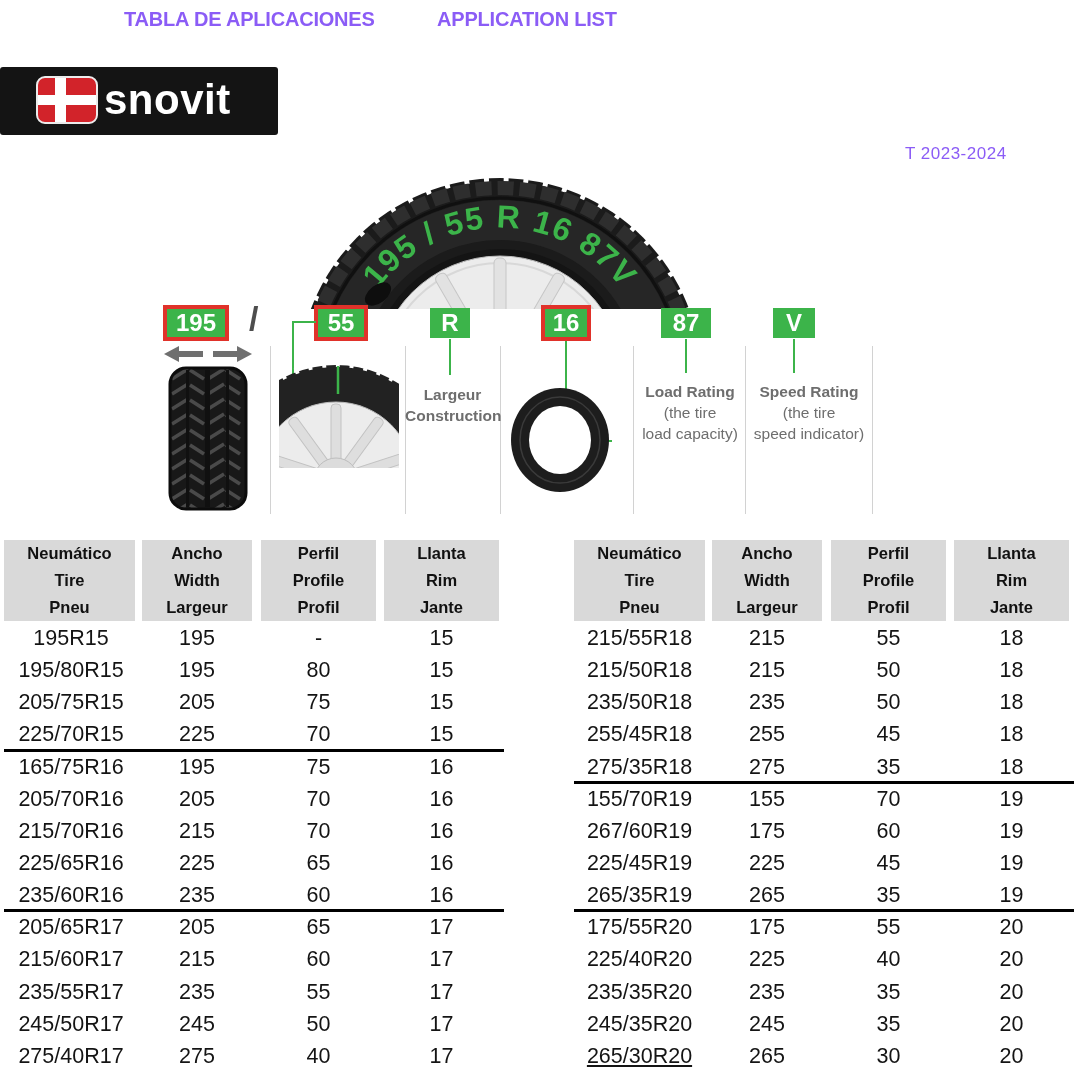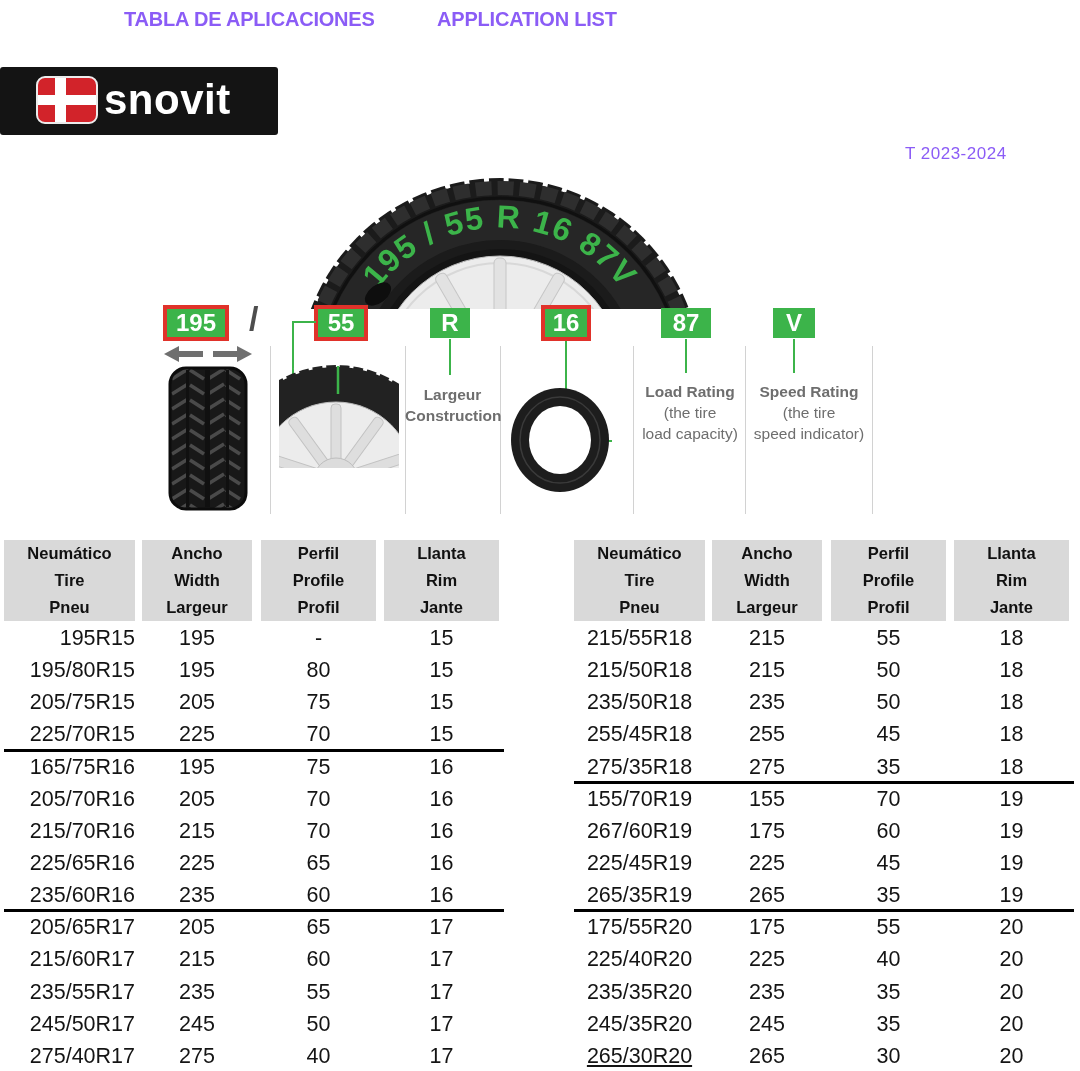--- a/index.html
+++ b/index.html
@@ -29,21 +29,21 @@
   .divider{position:absolute;top:346px;height:168px;width:1px;background:#d2d2d2;}
   .seclabel{position:absolute;text-align:center;color:#6e6e6e;font-size:15.5px;line-height:21px;}
   .seclabel .b{font-weight:bold;}
   
   .table{position:absolute;top:540px;width:500px;height:455px;}
   .thead-box{position:absolute;top:0;background:#d9d9d9;height:81px;text-align:center;
              font-weight:bold;font-size:16.5px;color:#111;}
   .thead-box div{line-height:27px;}
   .cell{position:absolute;font-size:21.5px;color:#141414;height:32px;line-height:32px;box-sizing:border-box;}
   .cell.center{text-align:center;}
-  .cell.first-left{text-align:right;padding-left:3px;}
+  .cell.first-left{text-align:center;padding-left:3px;}
   .sep{position:absolute;left:0;height:3px;background:#000;width:500px;}
 </style>
 </head>
 <body>
 
 <div id="page">
 
   <div class="title" style="left:124px">TABLA DE APLICACIONES</div>
   <div class="title" style="left:437px">APPLICATION LIST</div>
 

